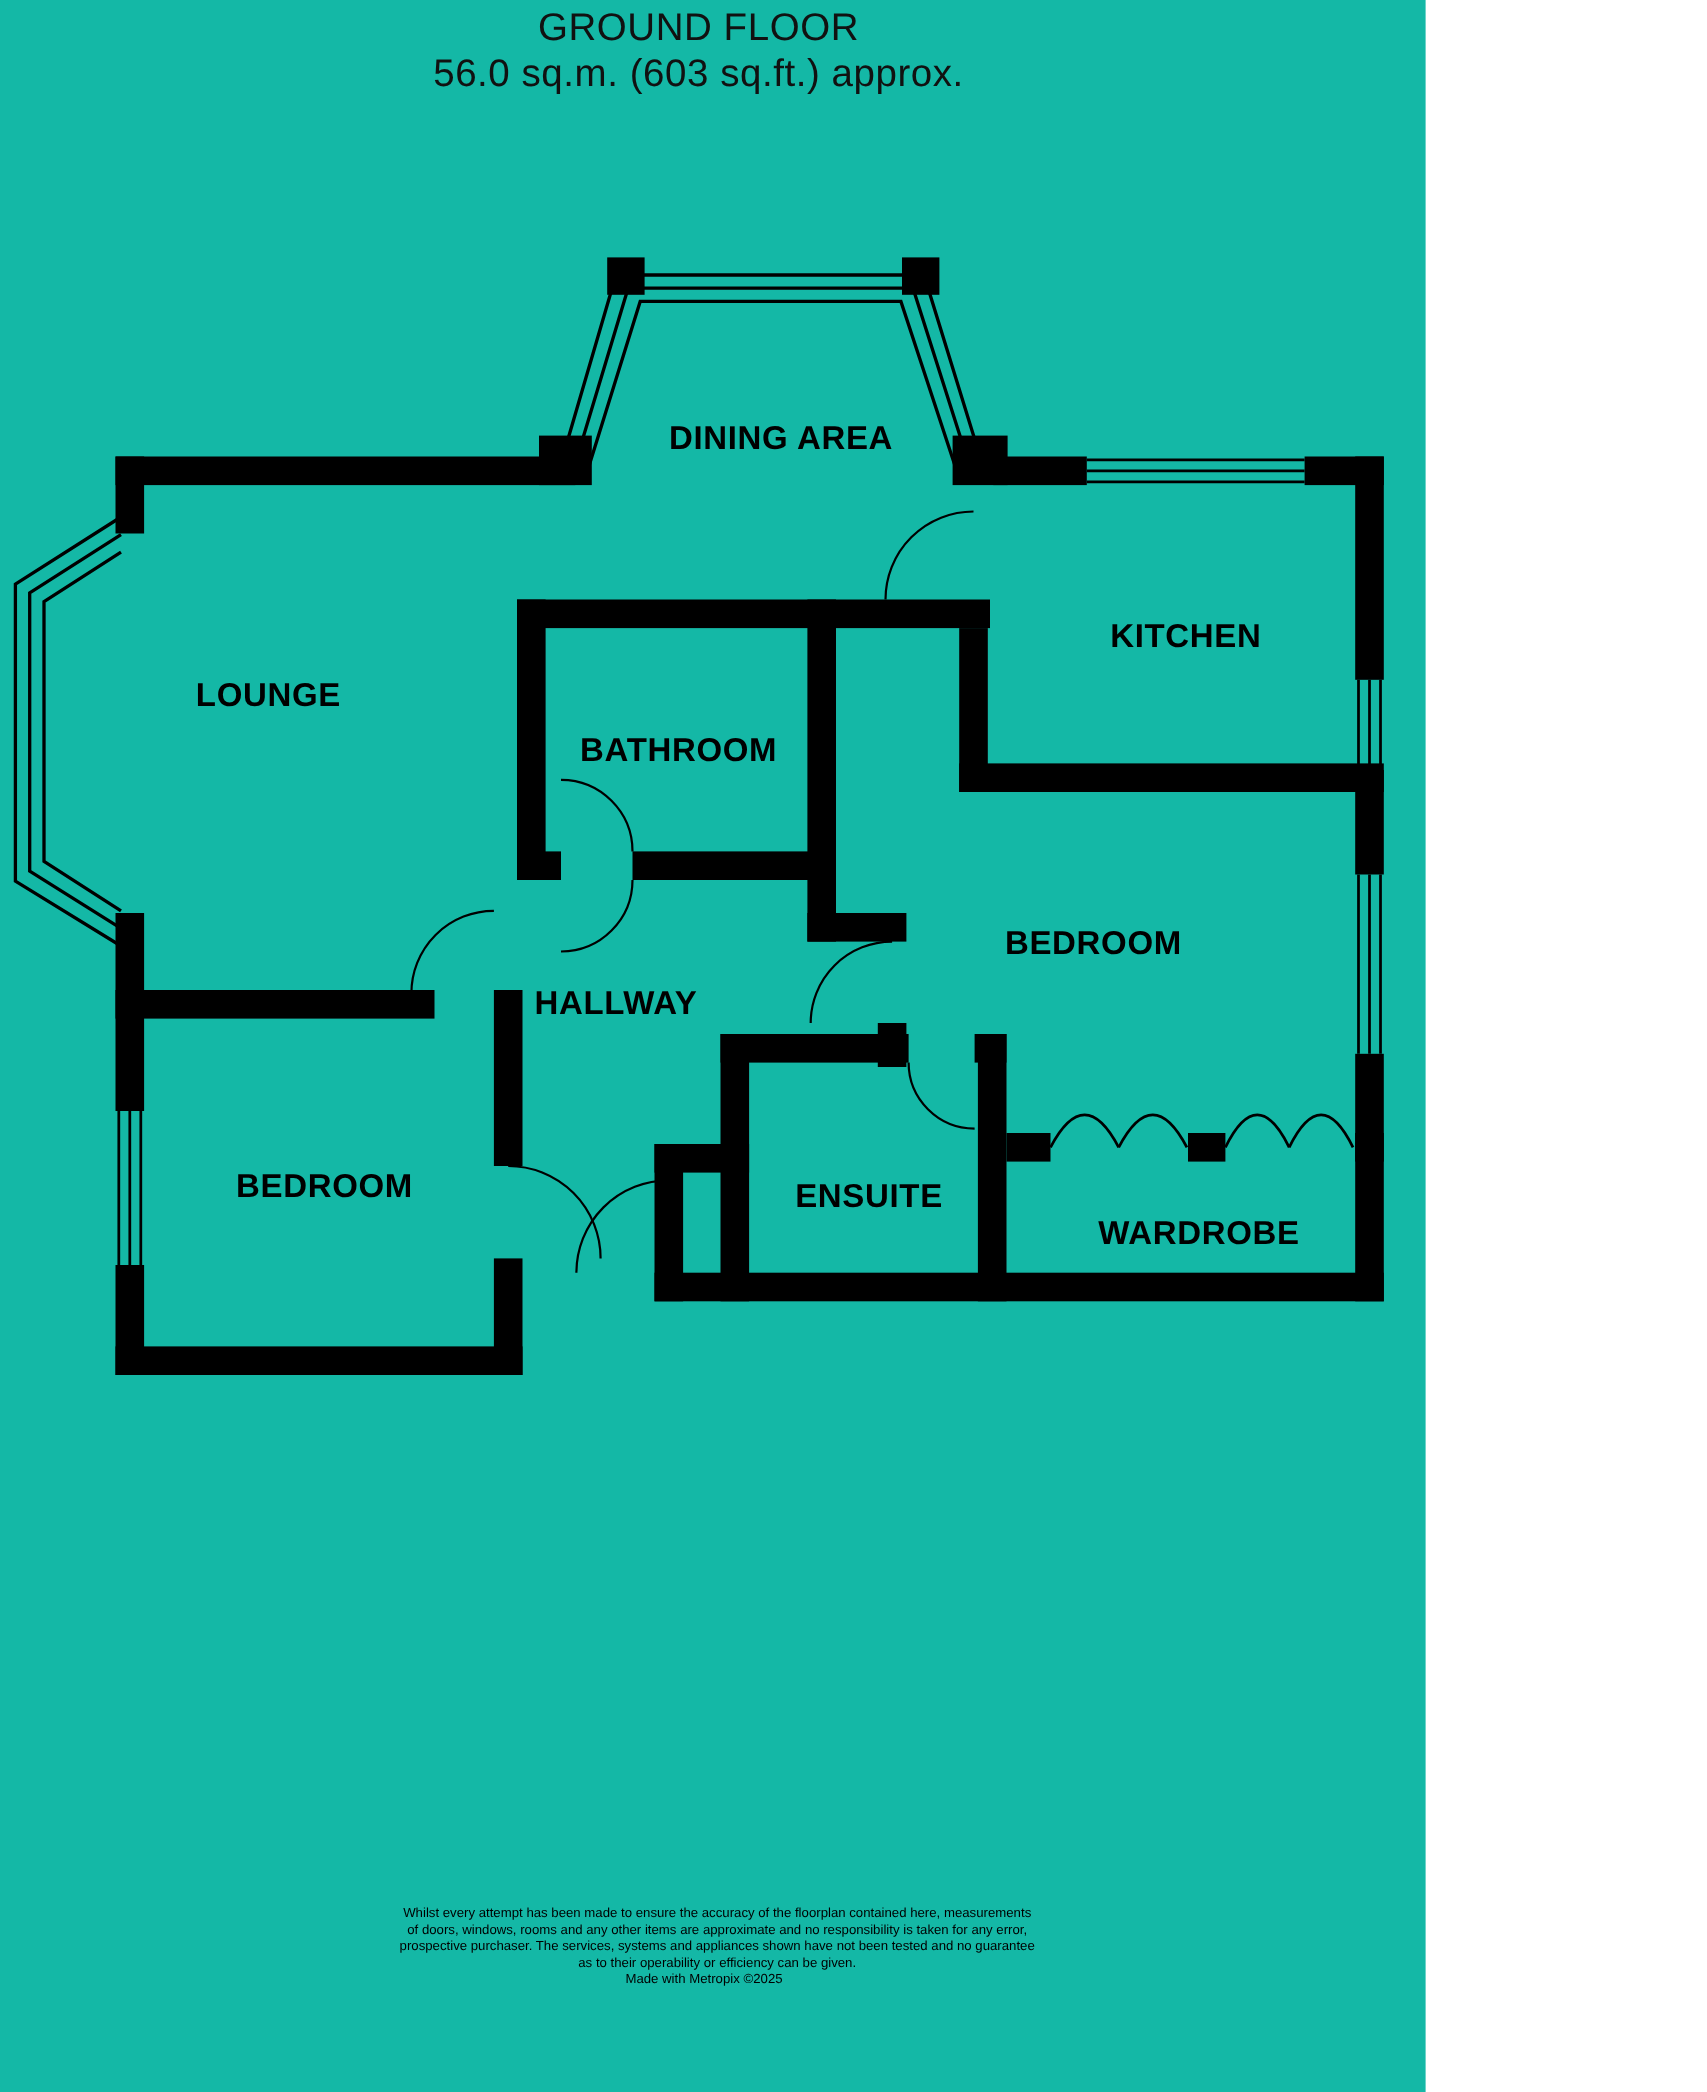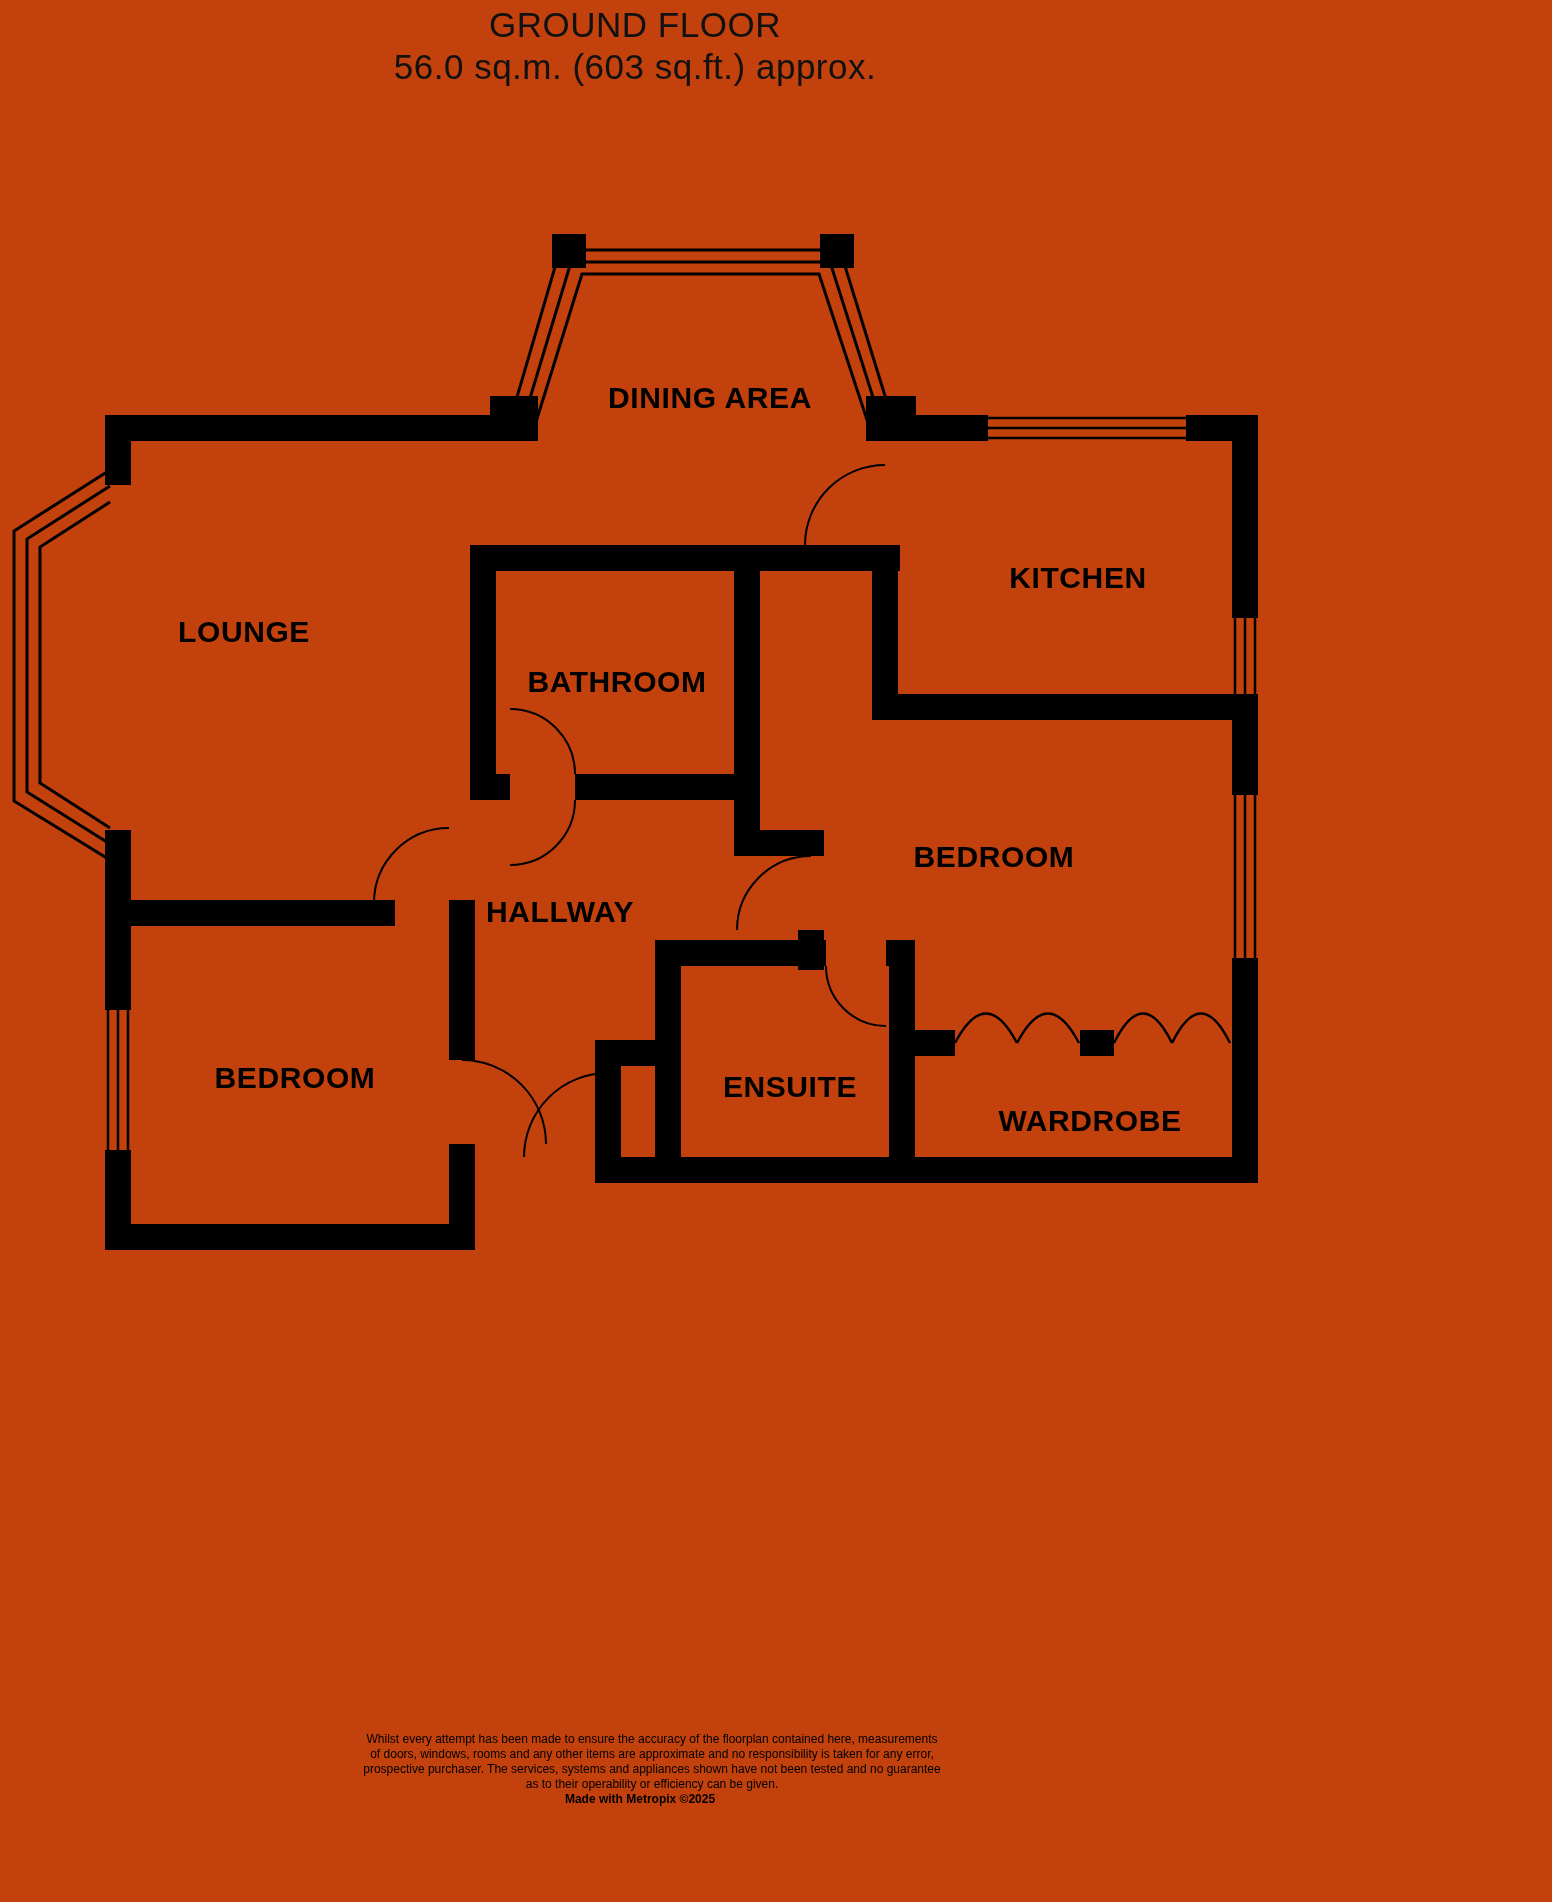--- a/index.html
+++ b/index.html
@@ -4,23 +4,23 @@
 <style>
   html, body {
     margin: 0;
     padding: 0;
     background: #ffffff;
     font-family: "Liberation Sans", sans-serif;
     color: #000;
   }
   .page {
     position: relative;
-    width: 1552px;
+    width: 1296px;
     height: 1902px;
-    background: #c2410c;
+    background: #14b8a6;
     overflow: hidden;
   }
   .title-block {
     position: absolute;
     top: 4px;
     left: 0;
     width: 1270px;
     text-align: center;
   }
   .title-line {
@@ -57,21 +57,20 @@
   .disclaimer-line {
     font-size: 12px;
     line-height: 15px;
     color: #000;
     padding-left: 24px;
   }
   .credit-line {
     font-size: 12px;
     line-height: 15px;
     color: #000;
-    font-weight: bold;
   }
 </style>
 </head>
 <body>
 
 <div class="page">
 
   <div class="title-block">
     <div class="title-line">GROUND FLOOR</div>
     <div class="title-line">56.0 sq.m. (603 sq.ft.) approx.</div>

